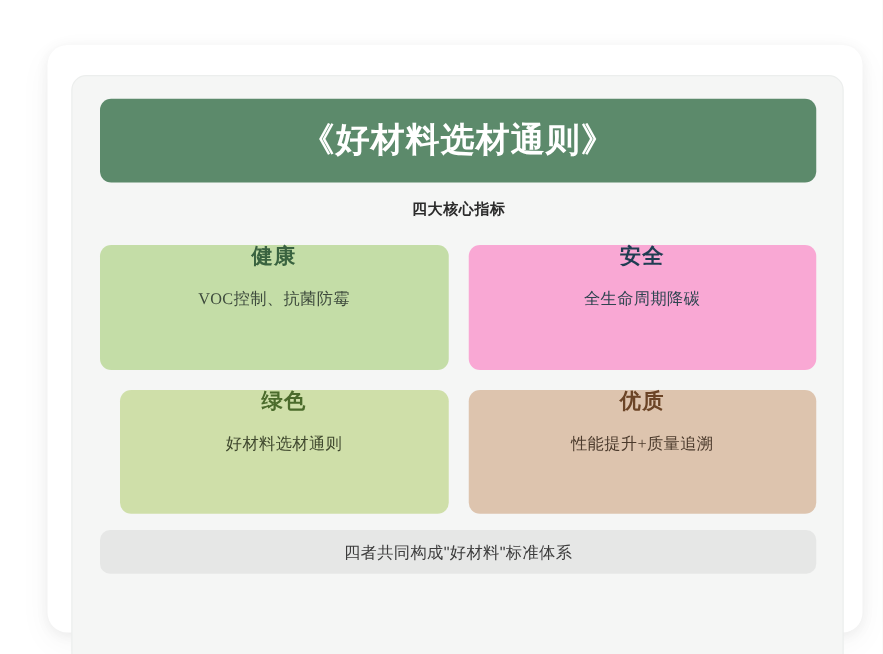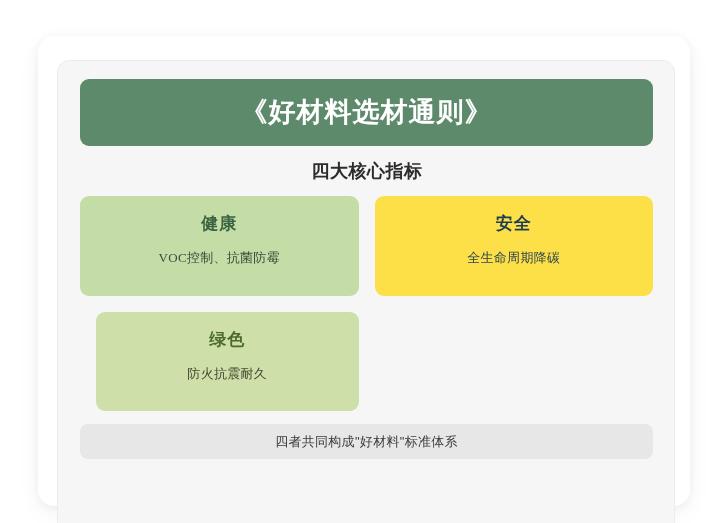--- a/index.html
+++ b/index.html
@@ -61,21 +61,21 @@
     line-height: 1;
   }
 
   
   #subtitle {
     position: absolute;
     left: 0;
     top: 98px;
     width: 618px;
     text-align: center;
-    font-size: 18px;
+    font-size: 12px;
     font-weight: bold;
     color: #2c2c2c;
     letter-spacing: 0.5px;
   }
 
   
   #cards-grid {
     position: absolute;
     left: 22px;
     top: 135px;
@@ -85,21 +85,20 @@
     grid-template-columns: 1fr 1fr;
     grid-template-rows: 1fr 1fr;
     gap: 16px 16px;
   }
   .indicator-card {
     border-radius: 9px;
     display: flex;
     flex-direction: column;
     align-items: center;
     justify-content: flex-start;
-    padding-top: 19px;
     box-sizing: border-box;
   }
   .indicator-card .card-title {
     font-size: 17px;
     font-weight: bold;
     letter-spacing: 1px;
     line-height: 1;
   }
   .indicator-card .card-desc {
     margin-top: 18px;
@@ -107,21 +106,21 @@
     line-height: 1.3;
     letter-spacing: 0.3px;
     font-family: Liberation Serif, serif;
   }
 
   
   .card-health { background: #c4dda7; }
   .card-health .card-title { color: #3a6340; }
   .card-health .card-desc  { color: #3d4a3c; }
 
-  .card-safety { background: #fde047; }
+  .card-safety { background: #f9a8d4; }
   .card-safety .card-title { color: #1f3d52; }
   .card-safety .card-desc  { color: #2e4450; }
 
   .card-green { background: #cfdfa9; margin-left: 16px; }
   .card-green .card-title { color: #4b6b2c; }
   .card-green .card-desc  { color: #40492f; }
 
   .card-quality { background: #ddc4ae; }
   .card-quality .card-title { color: #6b4426; }
   .card-quality .card-desc  { color: #4b3a2c; }
@@ -165,23 +164,27 @@
         <span class="card-desc">VOC控制、抗菌防霉</span>
       </div>
 
       <div class="indicator-card card-safety">
         <span class="card-title">安全</span>
         <span class="card-desc">全生命周期降碳</span>
       </div>
 
       <div class="indicator-card card-green">
         <span class="card-title">绿色</span>
-        <span class="card-desc">防火抗震耐久</span>
+        <span class="card-desc">好材料选材通则</span>
       </div>
 
+      <div class="indicator-card card-quality">
+        <span class="card-title">优质</span>
+        <span class="card-desc">性能提升+质量追溯</span>
+      </div>
 
     </div>
 
     <div id="footer-strip">
       <span class="footer-text">四者共同构成"好材料"标准体系</span>
     </div>
 
   </div>
 </div>
 

